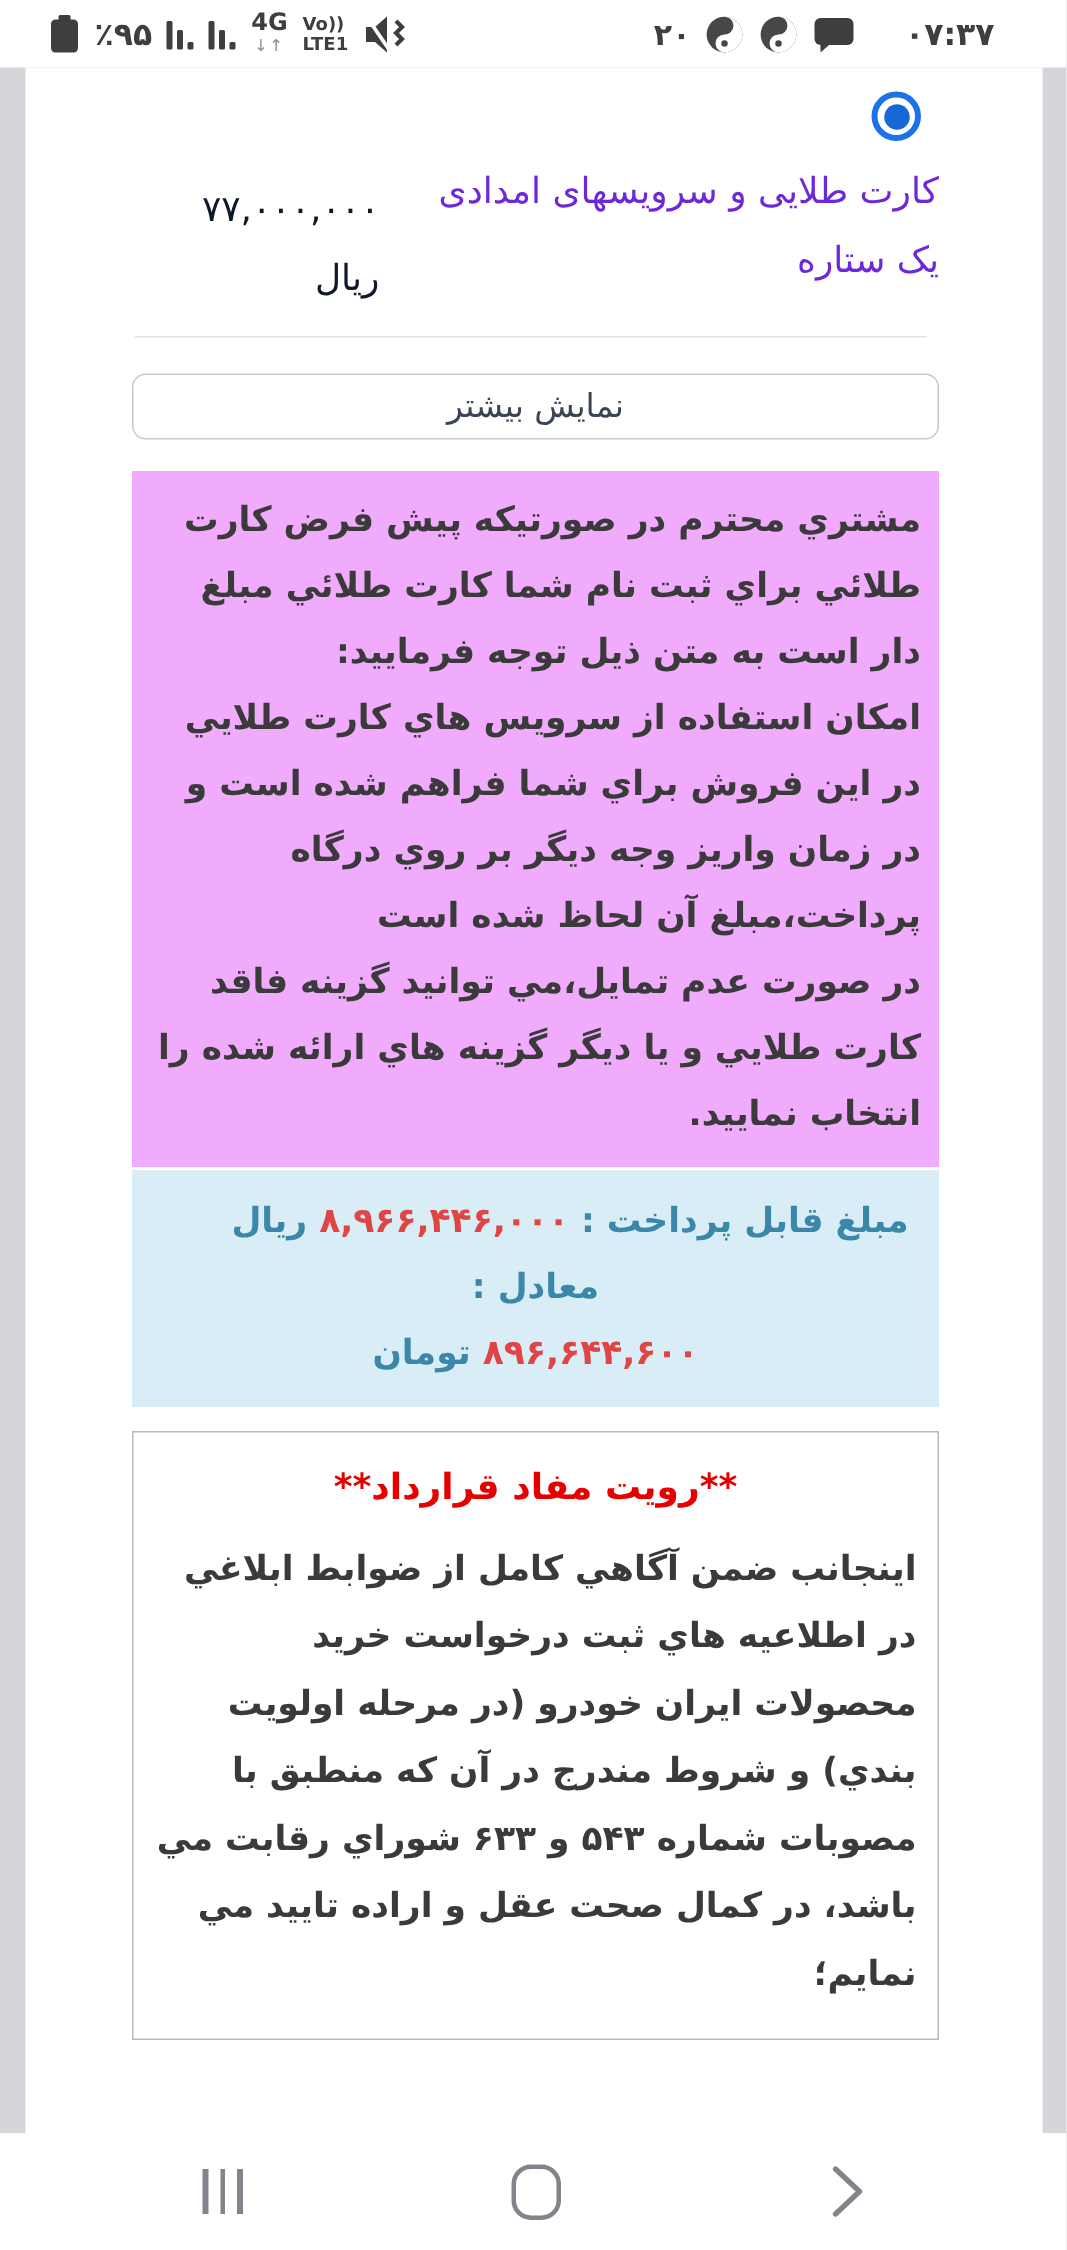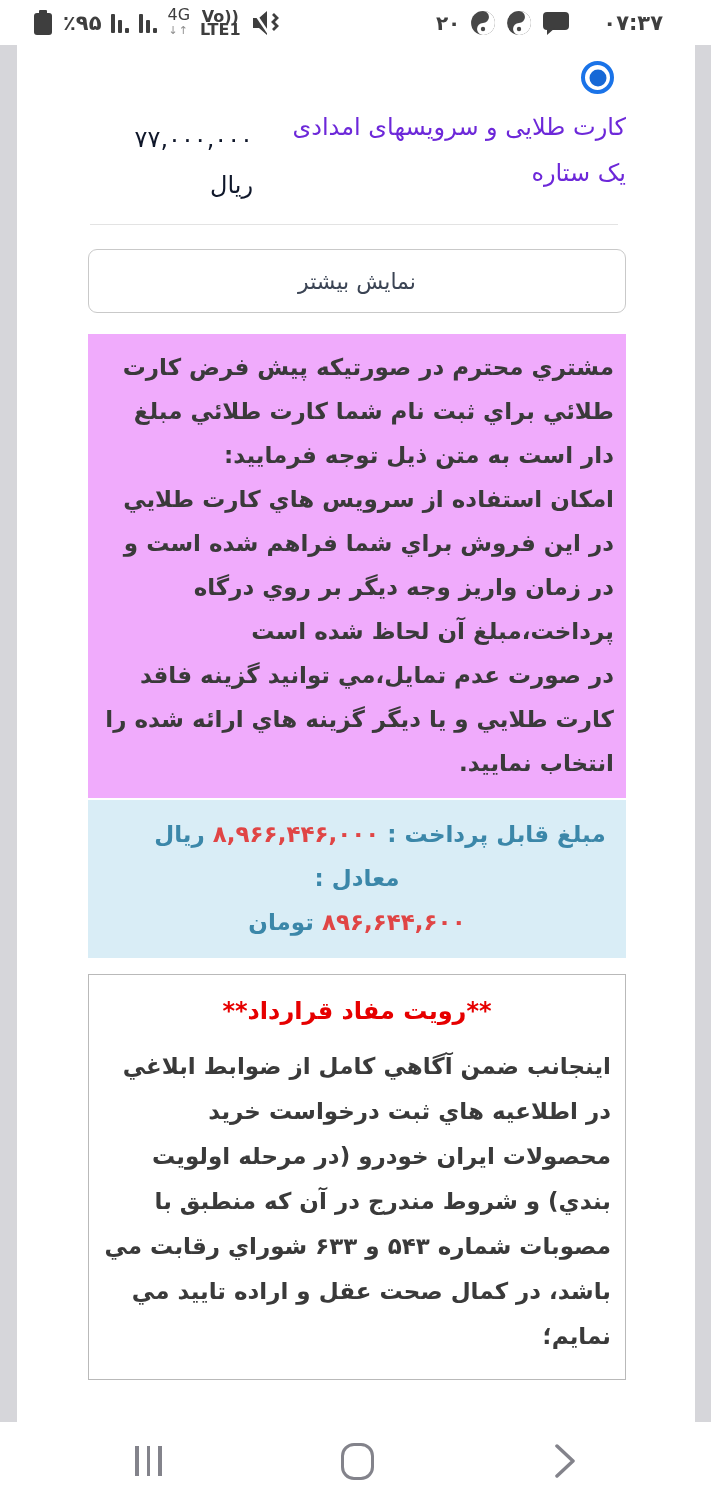--- a/index.html
+++ b/index.html
@@ -19,23 +19,23 @@
     justify-content:space-between; padding:0 48px 0 33px;
     color:#3e3e3e; direction:ltr; z-index:5;
   }
   .sb-left, .sb-right { display:flex; align-items:center; gap:10px; }
   .sb-pct { font-size:21px; font-weight:bold; letter-spacing:1px; }
   .sigbars { display:flex; align-items:flex-end; gap:3px; height:20px; }
   .sigbars i { display:block; width:4px; background:#3e3e3e; border-radius:1px; }
   .sigbars i:nth-child(1){height:19px;} .sigbars i:nth-child(2){height:13px;}
   .sigbars i:nth-child(3){height:5px;}
   .netblock { text-align:center; line-height:14px; }
-  .netblock .nb-top { font-size:16px; font-weight:normal; }
+  .netblock .nb-top { font-size:16px; font-weight:bold; }
   .netblock .nb-arr { font-size:11px; color:#8f8f8f; letter-spacing:1px; }
-  .volte { font-size:16px; font-weight:bold; line-height:13px; text-align:center; }
+  .volte { font-size:12px; font-weight:bold; line-height:13px; text-align:left; }
   .sb-count { font-size:20px; font-weight:bold; }
   .sb-time { font-size:21px; font-weight:bold; letter-spacing:1px;margin-left:23px; }
   .sb-ic { display:inline-flex; align-items:center; }
   
   .page {
     position:absolute; top:45px; left:17px; width:678px; height:1377px;
     background:#fff; overflow:hidden;
   }
   .content { direction:rtl; padding:16px 69px 0 71px; color:#3d3d3d; }
   
@@ -49,21 +49,21 @@
   }
   .product-row { display:flex; margin-top:6px; }
   .opt-col { flex:1; }
   .opt-label { font-size:24px; line-height:46px; color:#6d28d9; padding-left:30px; }
   .price-col { width:165px; padding-top:12px; font-size:24px; line-height:46px;
     text-align:right; color:#0f172a; }
   .num { direction:ltr; unicode-bidi:embed; }
   .divider { border:none; border-top:1px solid #e3e3e3; margin:16px 8px 0 2px; }
   
   .show-more {
-    display:block; width:100%; height:64px; margin-top:24px;
+    display:block; width:100%; height:44px; margin-top:24px;
     background:#fff; border:1px solid #c9c9c9; border-radius:9px;
     font-family:"DejaVu Sans", sans-serif;
     font-size:22px; color:#3b4454; text-align:center; cursor:pointer;
   }
   
   .notice-box {
     margin-top:21px; background:#f0abfc; padding:11px 12px 13px;
     font-size:23px; font-weight:bold; line-height:44px; color:#3a3a3a;
     text-align:right;
   }

